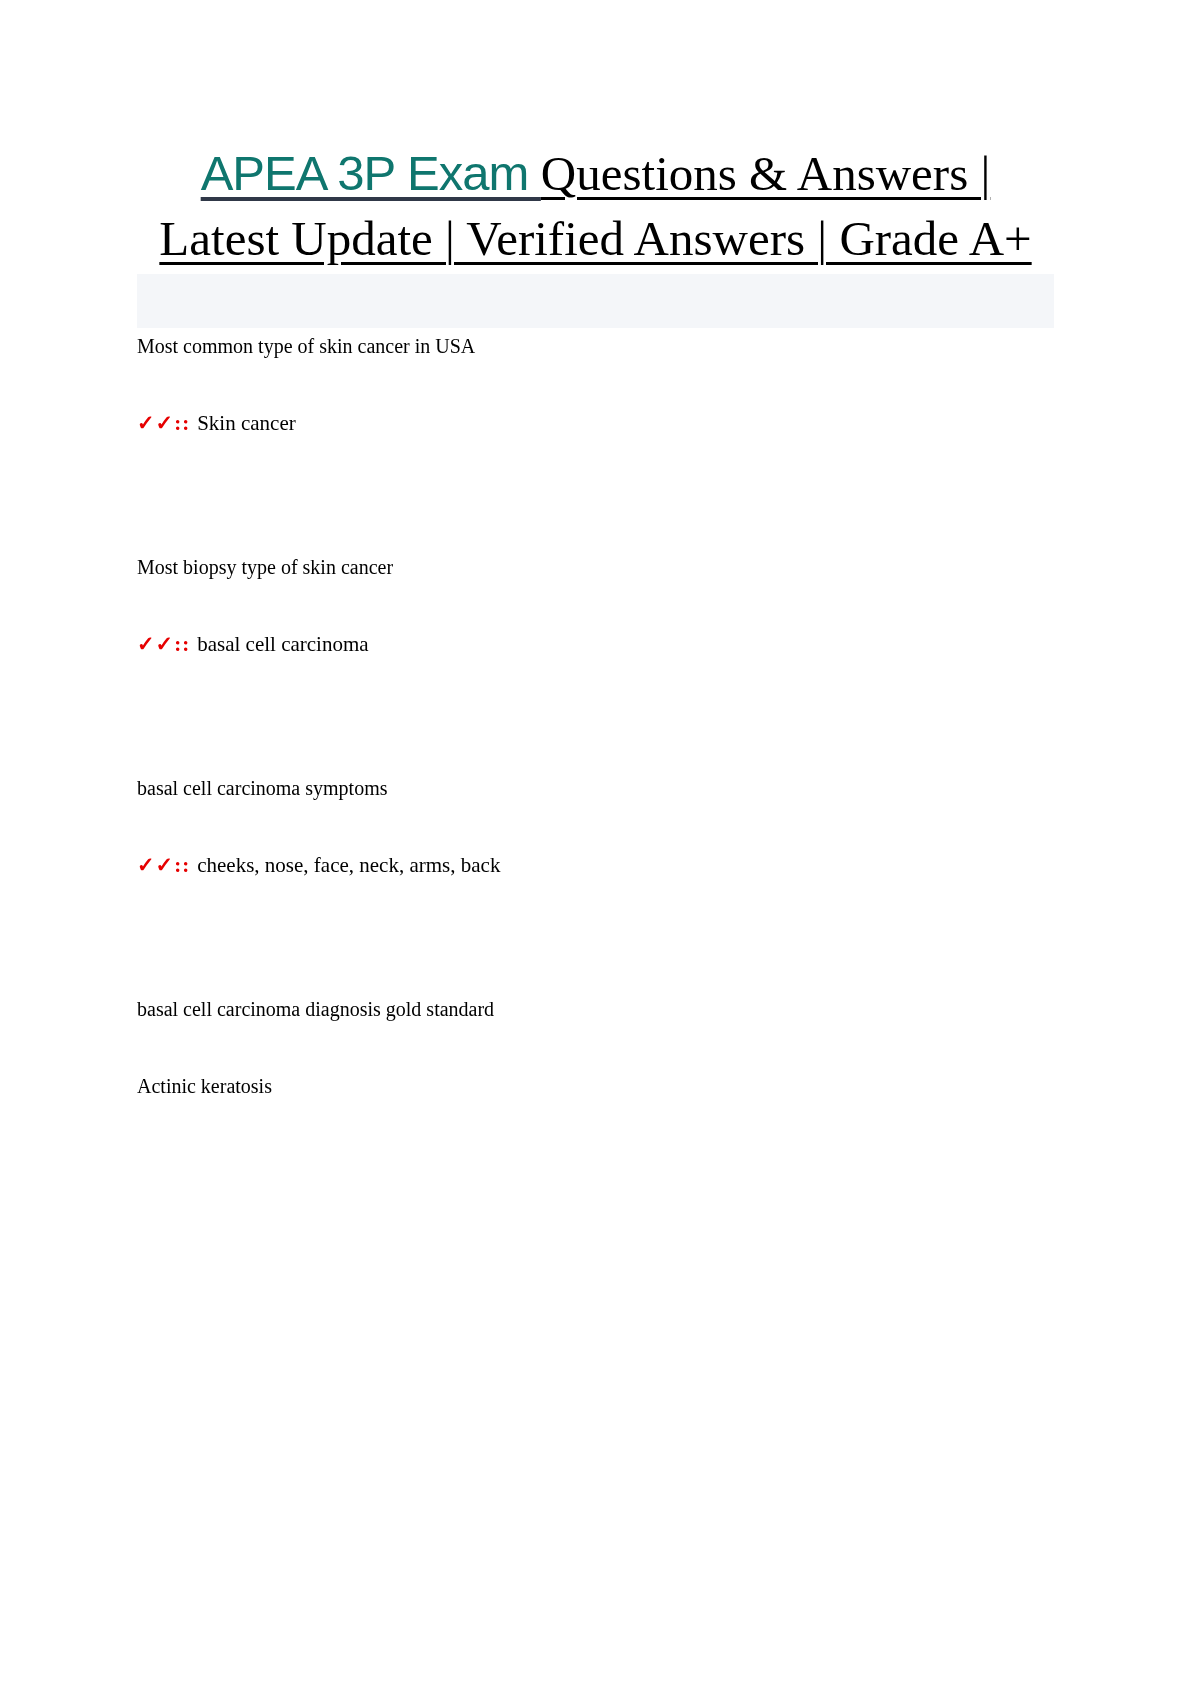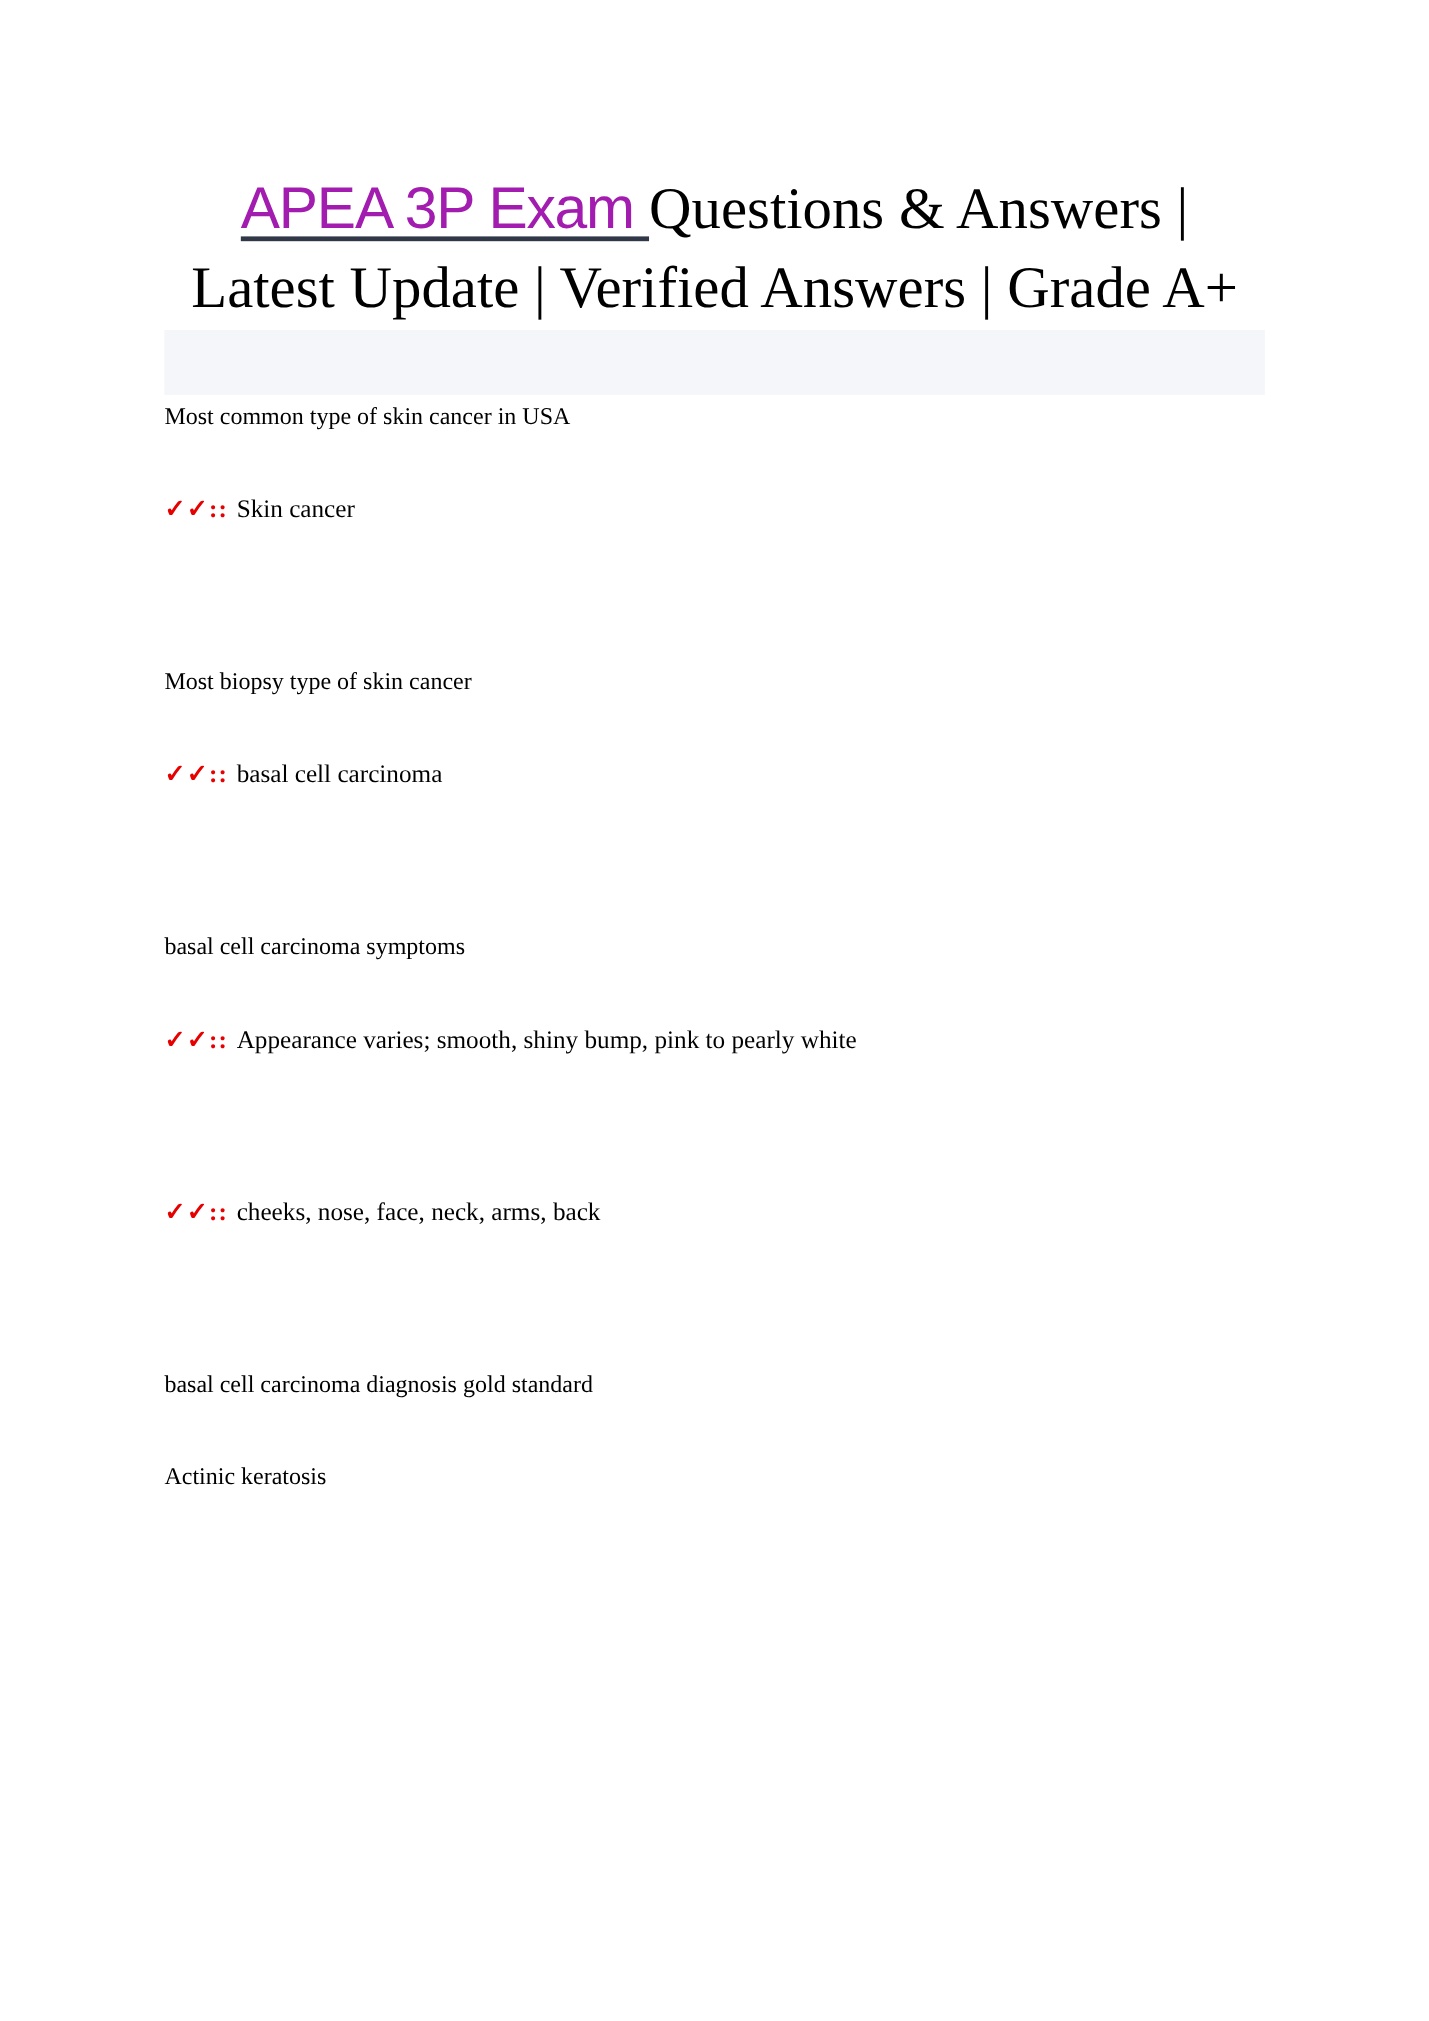--- a/index.html
+++ b/index.html
@@ -22,31 +22,32 @@
   
   h1.doc-title {
     margin-top: 141px;
     text-align: center;
     font-size: 49px;
     line-height: 65px;
     font-weight: normal;
   }
   .title-sans {
     font-family: "Liberation Sans", sans-serif;
-    color: #a21caf;
+    color: #0f766e;
     text-decoration: underline;
     text-decoration-color: #303848;
     text-decoration-thickness: 4px;
     text-underline-offset: 7px;
     white-space: pre-wrap;
     letter-spacing: -1px;
   }
   .title-serif {
     font-family: "Liberation Serif", serif;
     color: #000000;
+    text-decoration: underline;
     text-decoration-color: #000000;
     text-decoration-thickness: 3px;
     text-underline-offset: 7px;
   }
   
   .band {
     margin-top: 3px;
     width: 917px;
     height: 54px;
   }
@@ -90,23 +91,20 @@
 
   <div class="qa-item">
     <p class="question">Most biopsy type of skin cancer</p>
     <p class="answer">
       <span class="marker" style="color: rgb(230, 0, 0);">✓✓::</span><span class="answer-text">basal cell carcinoma</span>
     </p>
   </div>
 
   <div class="qa-item">
     <p class="question">basal cell carcinoma symptoms</p>
-    <p class="answer">
-      <span class="marker" style="color: rgb(230, 0, 0);">✓✓::</span><span class="answer-text">Appearance varies; smooth, shiny bump, pink to pearly white</span>
-    </p>
   </div>
 
   <div class="qa-item">
     <p class="answer">
       <span class="marker" style="color: rgb(230, 0, 0);">✓✓::</span><span class="answer-text">cheeks, nose, face, neck, arms, back</span>
     </p>
   </div>
 
   <div class="qa-item">
     <p class="question">basal cell carcinoma diagnosis gold standard</p>

